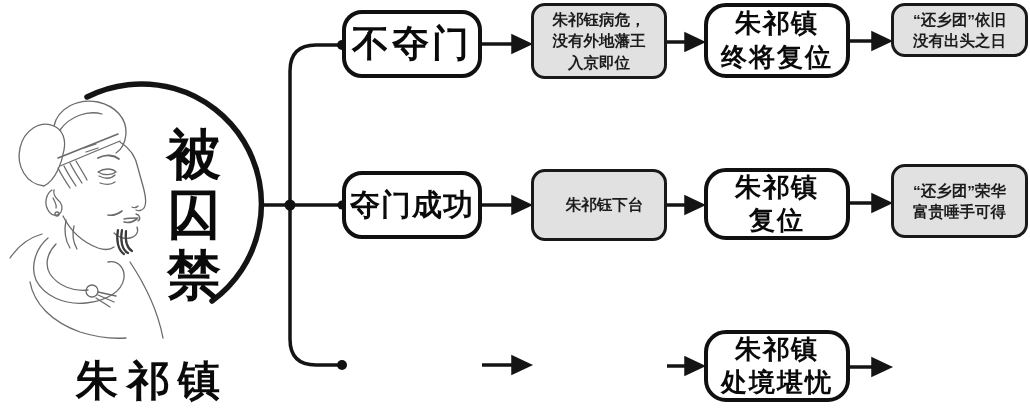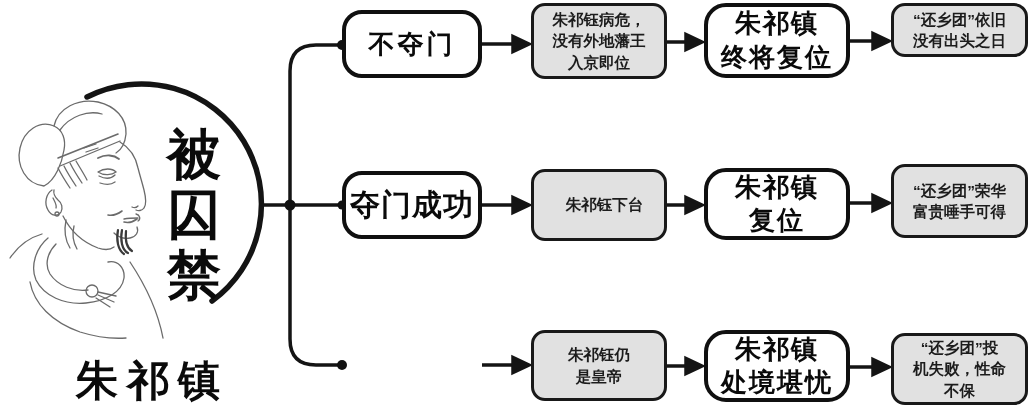--- a/index.html
+++ b/index.html
@@ -12,21 +12,21 @@
   svg.layer{position:absolute;left:0;top:0;width:1030px;height:410px;}
   .box{
     position:absolute;box-sizing:border-box;
     display:flex;align-items:center;justify-content:center;
     text-align:center;white-space:pre-line;font-weight:bold;
   }
   .cond{
     background:#ffffff;border:4px solid #101010;border-radius:20px;
     font-size:30px;letter-spacing:1px;color:#0a0a0a;
   }
-  .cond.lg{font-size:26px;letter-spacing:3px;}
+  .cond.lg{font-size:37px;letter-spacing:3px;}
   .outcome{
     background:#ffffff;border:4px solid #101010;border-radius:22px;
     font-size:26px;line-height:1.28;letter-spacing:2px;color:#0a0a0a;
   }
   .gray{
     background:#e1e1e1;border:3px solid #191919;border-radius:14px;
     font-size:15.5px;line-height:1.38;color:#1c1c1c;padding:2px 3px;
   }
   .status-vertical{
     position:absolute;left:167px;top:124px;width:48px;
@@ -149,21 +149,16 @@
   <div class="box gray" style="left:891px;top:3px;width:137px;height:54px;">“还乡团”依旧
 没有出头之日</div>
 
   <div class="box cond" style="left:342px;top:171px;width:140px;height:68px;font-family:Liberation Serif, serif;">夺门成功</div>
   <div class="box gray" style="left:531px;top:169px;width:136px;height:72px;padding-left:14px;">朱祁钰下台</div>
   <div class="box outcome" style="left:704px;top:168px;width:146px;height:72px;">朱祁镇
 复位</div>
   <div class="box gray" style="left:891px;top:164px;width:137px;height:74px;text-align:right;">“还乡团”荣华
 富贵唾手可得</div>
 
-  <div class="box gray" style="left:531px;top:330px;width:136px;height:71px;">朱祁钰仍
-是皇帝</div>
   <div class="box outcome" style="left:704px;top:330px;width:146px;height:72px;">朱祁镇
 处境堪忧</div>
-  <div class="box gray" style="left:891px;top:333px;width:137px;height:72px;">“还乡团”投
-机失败，性命
-不保</div>
 
 </div>
 
 </body></html>

